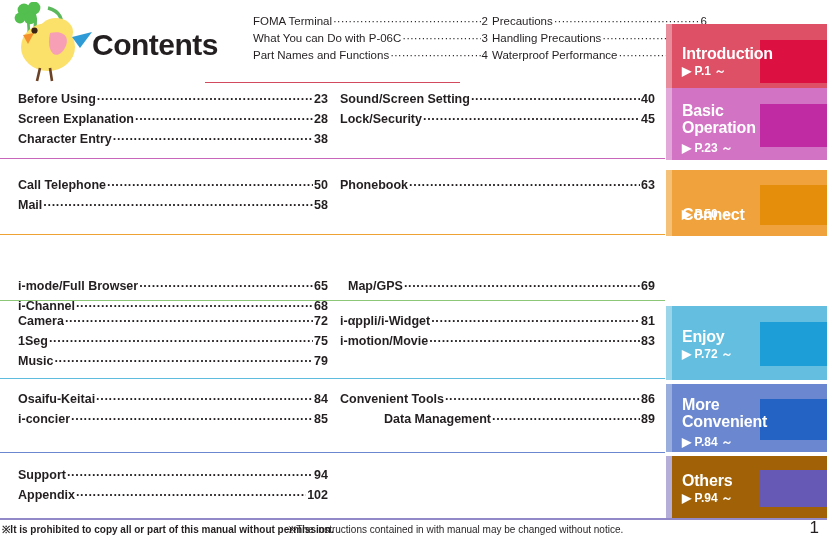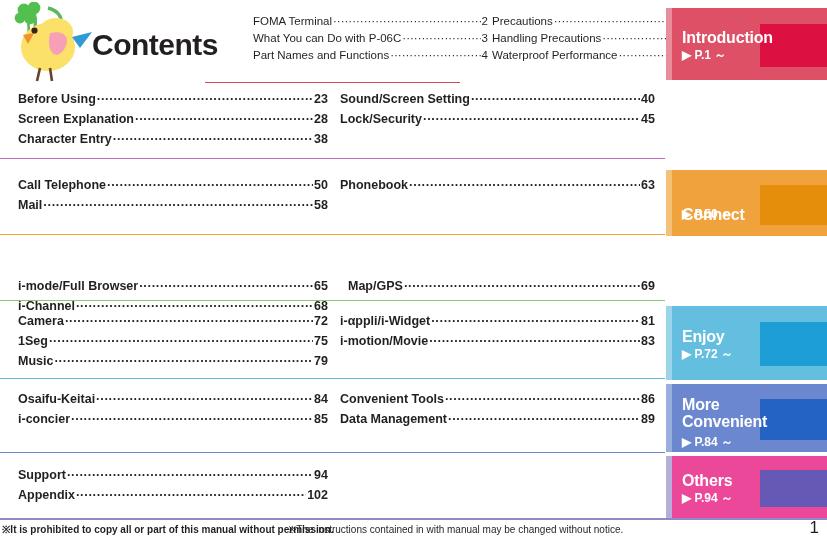--- a/index.html
+++ b/index.html
@@ -137,21 +137,21 @@
         </div>
         <div class="entry hdr-entry">
           <span class="t">Waterproof Performance</span>
           <span class="dots">··························································································</span>
           <span class="pg">18</span>
         </div>
       </div>
   </div>
 
   <div id="rows">
-      <div class="row" style="top: 8px; height: 72px; padding-left: 8px;">
+      <div class="row" style="top: 24px; height: 72px; padding-left: 8px;">
         <div class="row-body">
           <div class="col col-a" style="top: 0px;"></div>
           <div class="col col-b" style="top: 0px;"></div>
         </div>
         <div class="tab" style="top: 0px; left: 666px; width: 161px; height: 72px; background: rgb(221, 80, 101);">
           <div class="tab-edge" style="background: rgb(232, 141, 155);"></div>
           <div class="tab-sq" style="background: rgb(221, 17, 65); right: 0px; width: 67px; height: 43px; top: 16px;"></div>
           <div class="tab-label" style="white-space: nowrap; top: 21px;">Introduction</div>
           <div class="tab-page" style="top: 39px;">▶ P.1 ～</div>
         </div>
@@ -181,20 +181,26 @@
               <span class="dots">··························································································</span>
               <span class="pg">40</span>
             </div>
             <div class="entry" style="margin-top: 6px;">
               <span class="t">Lock/Security</span>
               <span class="dots">··························································································</span>
               <span class="pg">45</span>
             </div>
           </div>
         </div>
+        <div class="tab" style="top: 0px; left: 666px; width: 161px; height: 72px; background: rgb(210, 116, 195);">
+          <div class="tab-edge" style="background: rgb(227, 168, 218);"></div>
+          <div class="tab-sq" style="background: rgb(192, 43, 163); right: 0px; width: 67px; height: 43px; top: 16px;"></div>
+          <div class="tab-label" style="width: 110px; white-space: normal; top: 14px;">Basic Operation</div>
+          <div class="tab-page" style="top: 52px;">▶ P.23 ～</div>
+        </div>
       </div>
       <div class="row" style="top: 170px; height: 66px;">
         <div class="row-body">
           <div class="col col-a" style="top: 8px;">
             <div class="entry" style="margin-top: 0px;">
               <span class="t">Call Telephone</span>
               <span class="dots">··························································································</span>
               <span class="pg">50</span>
             </div>
             <div class="entry" style="margin-top: 6px;">
@@ -293,21 +299,21 @@
               <span class="dots">··························································································</span>
               <span class="pg">85</span>
             </div>
           </div>
           <div class="col col-b" style="top: 8px;">
             <div class="entry" style="margin-top: 0px;">
               <span class="t">Convenient Tools</span>
               <span class="dots">··························································································</span>
               <span class="pg">86</span>
             </div>
-            <div class="entry" style="margin-top: 6px;">
+            <div class="entry" style="margin-top: 6px; margin-left: 44px;">
               <span class="t">Data Management</span>
               <span class="dots">··························································································</span>
               <span class="pg">89</span>
             </div>
           </div>
         </div>
         <div class="tab" style="top: 0px; left: 666px; width: 161px; height: 68px; background: rgb(107, 135, 207);">
           <div class="tab-edge" style="background: rgb(154, 174, 222);"></div>
           <div class="tab-sq" style="background: rgb(36, 98, 196); right: 0px; width: 67px; height: 41px; top: 15px;"></div>
           <div class="tab-label" style="width: 110px; white-space: normal; top: 12px;">More Convenient</div>
@@ -323,21 +329,21 @@
               <span class="pg">94</span>
             </div>
             <div class="entry" style="margin-top: 6px;">
               <span class="t">Appendix</span>
               <span class="dots">··························································································</span>
               <span class="pg">102</span>
             </div>
           </div>
           <div class="col col-b" style="top: 12px;"></div>
         </div>
-        <div class="tab" style="top: 0px; left: 666px; width: 161px; height: 62px; background: #ec4899;">
+        <div class="tab" style="top: 0px; left: 666px; width: 161px; height: 62px; background: #a16207;">
           <div class="tab-edge" style="background: rgb(181, 174, 217);"></div>
           <div class="tab-sq" style="background: rgb(102, 89, 181); right: 0px; width: 67px; height: 37px; top: 14px;"></div>
           <div class="tab-label" style="white-space: nowrap; top: 16px;">Others</div>
           <div class="tab-page" style="top: 34px;">▶ P.94 ～</div>
         </div>
       </div>
     </div>
 
   <div class="footer">
     <div class="divider" id="footer-rule" style="left: 0px; top: 0px; width: 827px; background: rgb(146, 137, 200); height: 2px;"></div>

